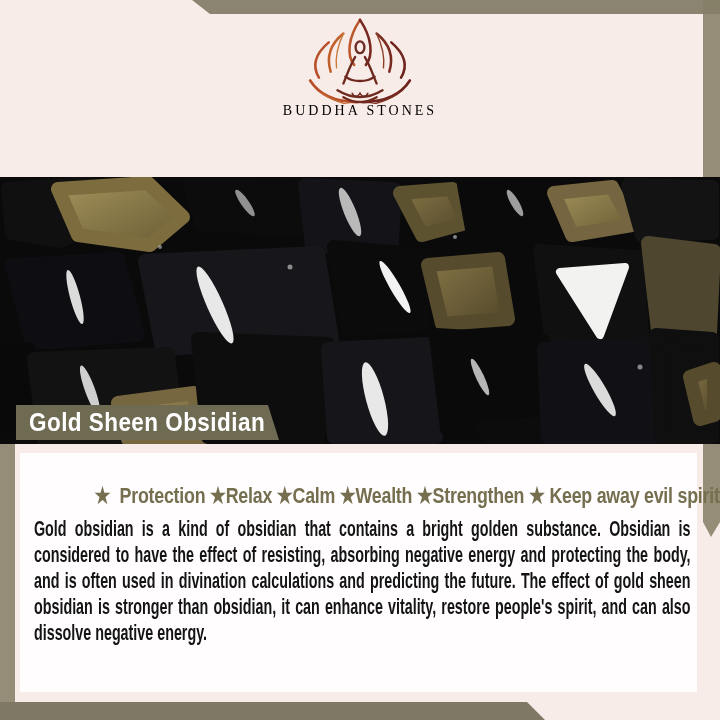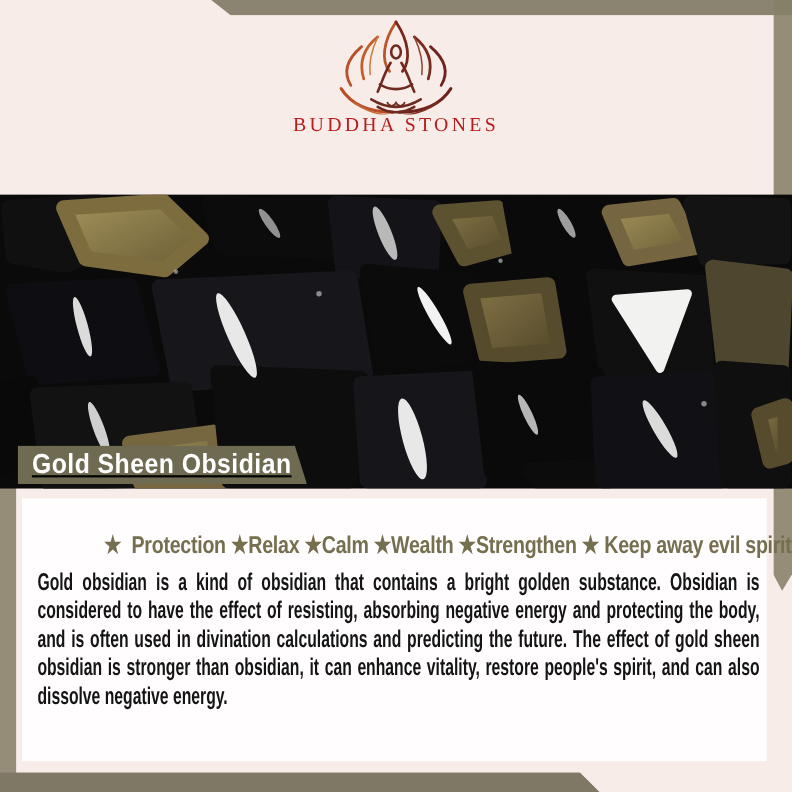--- a/index.html
+++ b/index.html
@@ -14,32 +14,32 @@
     clip-path:polygon(192px 0, 720px 0, 720px 14px, 210px 14px);}
   .ribbon-right{right:0; top:0; width:17px; height:537px; background:#868066; opacity:.88;
     clip-path:polygon(0 0, 17px 0, 17px 522px, 8px 537px, 0 522px);}
   .ribbon-left{left:0; top:178px; width:15px; height:542px; background:#868066; opacity:.88;
     clip-path:polygon(0 0, 15px 14px, 15px 542px, 0 542px);}
   .ribbon-bottom{left:0; bottom:0; width:545px; height:18px; background:#7e7864;
     clip-path:polygon(0 0, 527px 0, 545px 18px, 0 18px);}
   
   .logo{position:absolute; left:285px; top:16px; width:150px; height:88px;}
   .brand{position:absolute; left:0; top:103px; width:720px; text-align:center;
-    font-family:"Liberation Serif", serif; font-size:18px; letter-spacing:3px;
-    color:#b91c1c; white-space:pre;}
+    font-family:"Liberation Serif", serif; font-size:14px; letter-spacing:3px;
+    color:#000000; white-space:pre;}
   .heading-band{position:absolute; left:152px; top:127px; width:418px; height:50px;
     background:#fcf6f1; display:flex; align-items:center; justify-content:center;}
   .heading-band span{display:inline-block; transform:scaleX(.82);
     font-size:36px; font-weight:700; letter-spacing:-.5px; color:#5e5b46; white-space:pre;}
   
   .photo{position:absolute; left:0; top:177px; width:720px; height:267px; background:#0a0a0a;}
   .photo svg{display:block; width:720px; height:267px;}
   .label-band{position:absolute; left:16px; top:405px; width:263px; height:35px;
     background:#6f6a52; clip-path:polygon(0 0, 252px 0, 263px 35px, 0 35px);
-    display:flex; align-items:center;text-decoration:underline;}
+    display:flex; align-items:center;}
   .label-band span{display:inline-block; transform:scaleX(.9); transform-origin:left center;
     margin-left:13px; color:#ffffff; font-size:25px; font-weight:700; letter-spacing:.5px; white-space:pre;}
   
   .panel{position:absolute; left:20px; top:453px; width:677px; height:239px; background:#fffdfd;}
   .benefits{margin:30px 0 0 0; text-align:center; color:#756e4f;}
   .benefits span{display:inline-block; transform:scaleX(.81);
     font-size:22px; font-weight:700; white-space:pre; letter-spacing:-.3px;}
   .desc-wrap{margin:7px 0 0 14px; width:1010px; transform:scaleX(.65); transform-origin:left top;}
   .desc{margin:0; font-size:22px; font-weight:700; line-height:26px; color:#141414;
     text-align:justify; letter-spacing:0;}

